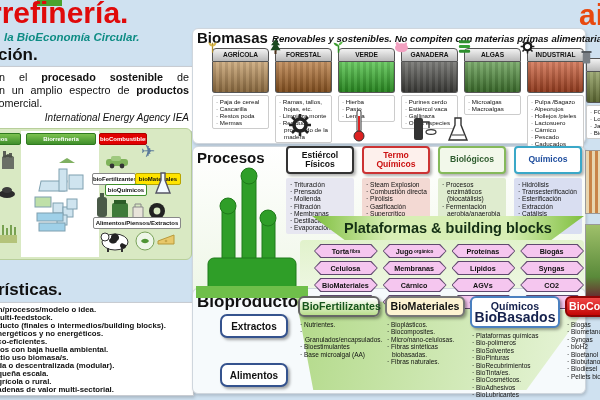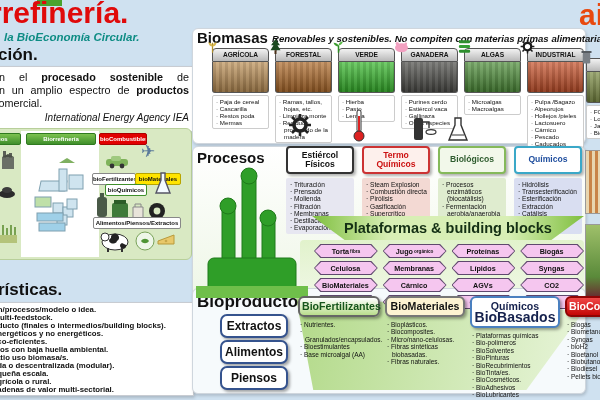--- a/index.html
+++ b/index.html
@@ -65,22 +65,22 @@
           font-size:14.5px;font-weight:800;color:#143014}
   .pillback{left:300px;top:240px;width:284px;height:62px;background:linear-gradient(#d9efbc,#f2f9e8);opacity:.7;border-radius:4px}
   .pills{left:314px;top:244px;width:270px;display:grid;grid-template-columns:repeat(4,1fr);gap:3px 5px;z-index:3}
   .pill{clip-path:polygon(10% 0,90% 0,100% 50%,90% 100%,10% 100%,0 50%);background:#5f486e;padding:1px;height:12px}
   .pill>i{clip-path:polygon(10% 0,90% 0,100% 50%,90% 100%,10% 100%,0 50%);background:#f5c6ef;width:100%;height:100%;
           display:flex;align-items:center;justify-content:center;font-style:normal;
           font-size:7.2px;font-weight:bold;gap:1px}
   .pill .sub{font-size:4.6px}
   
   .btn3{width:64px;height:20px;background:#fff;border:2px solid #35538e;border-radius:7px;
-        font-weight:bold;font-size:12px;display:flex;align-items:center;justify-content:center;
-        box-shadow:2px 2px 3px rgba(0,0,0,.35);margin-bottom:2px}
+        font-weight:bold;font-size:10px;display:flex;align-items:center;justify-content:center;
+        box-shadow:2px 2px 3px rgba(0,0,0,.35);margin-bottom:25px}
   .bpfunnel{left:296px;top:298px;width:288px;height:92px;opacity:.75;
             clip-path:polygon(0 0,100% 14%,80% 100%,6% 100%);
             background:linear-gradient(100deg,#9ccf63,#e4f3cf)}
   .bpcols{left:298px;top:296px;width:340px;display:flex;gap:5px;z-index:3}
   .bpcol{position:relative}
   .gtitle{border-radius:6px;font-weight:bold;text-align:center;padding:3px 2px;
           box-shadow:2px 2px 3px rgba(0,0,0,.35);font-size:10.6px;line-height:11px}
   .gtitle .t2{font-size:14px;display:block}
   .t2:empty{display:none}
   .v-green .gtitle{background:linear-gradient(#ffffff,#b9dd8c);color:#17561c;border:2px solid #666}

